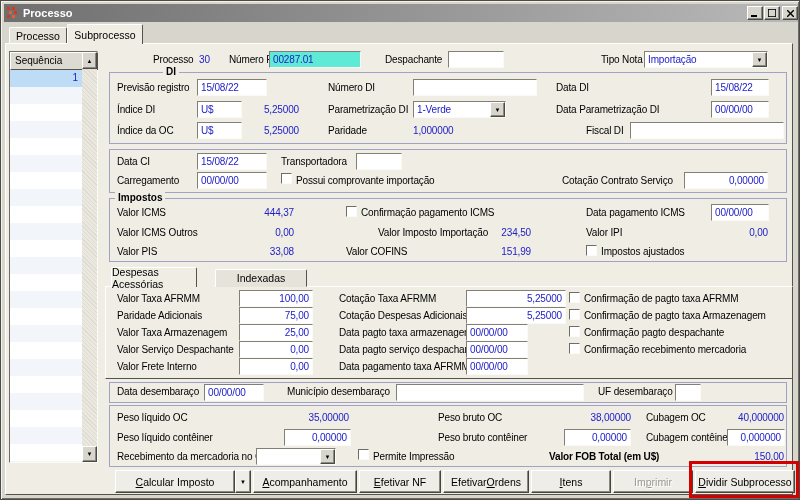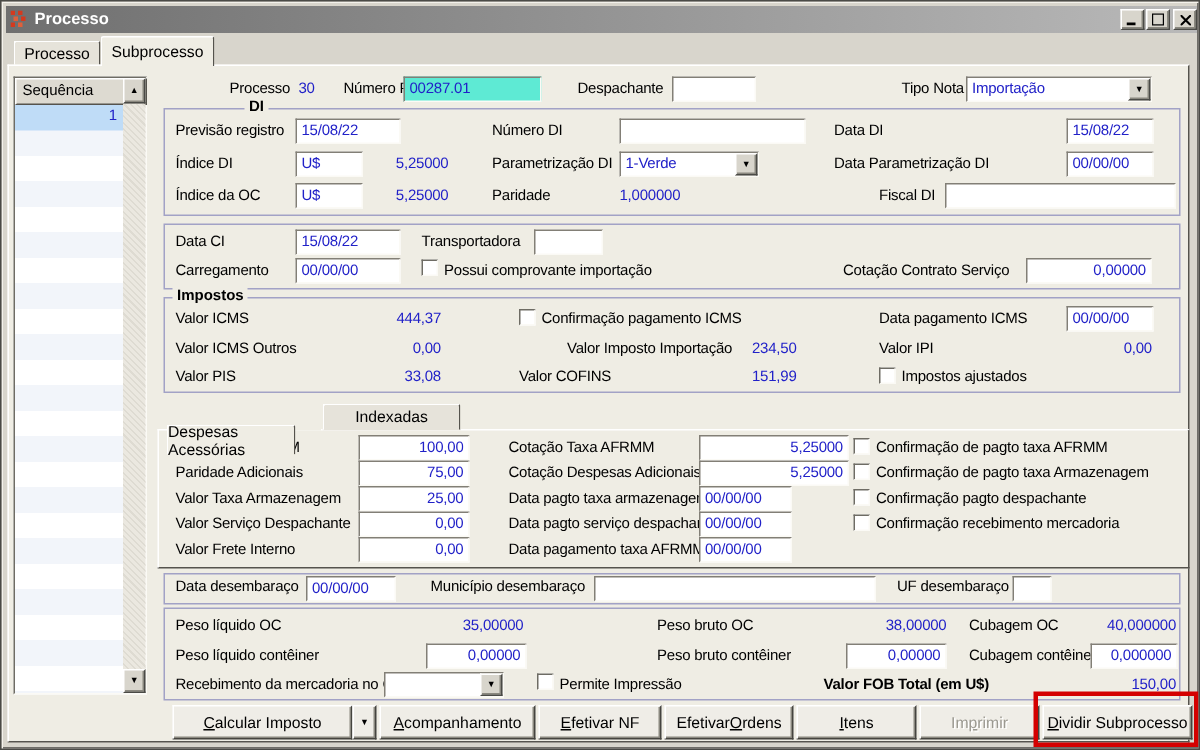--- a/index.html
+++ b/index.html
@@ -171,21 +171,21 @@
   <span class="lbl" style="left:585px;top:226px;">Valor IPI</span>
   <span class="val r" style="left:704px;top:226px;width:63px;">0,00</span>
   <span class="lbl" style="left:116px;top:245px;">Valor PIS</span>
   <span class="val r" style="left:230px;top:245px;width:63px;">33,08</span>
   <span class="lbl" style="left:345px;top:245px;">Valor COFINS</span>
   <span class="val r" style="left:467px;top:245px;width:63px;">151,99</span>
   <span class="cb" style="left:585px;top:244px;"></span>
   <span class="lbl" style="left:600px;top:245px;">Impostos ajustados</span>
 
   <div class="pagebg" style="left:104px;top:285px;width:688px;height:93px;border-color:#fff #55534d #55534d #fff;"></div>
-  <div class="tab act" style="left:110px;top:282px;width:86px;height:20px;border-bottom:none;">
+  <div class="tab act" style="left:110px;top:266px;width:86px;height:20px;border-bottom:none;">
     <span>Despesas Acessórias</span>
   </div>
   <div class="tab" style="left:214px;top:268px;width:92px;height:18px;">
     <span>Indexadas</span>
   </div>
   <div style="position:absolute;left:111px;top:284px;width:102px;height:2px;background:#EFEDE4;"></div>
 
   <span class="lbl" style="left:116px;top:292px;">Valor Taxa AFRMM</span>
   <input class="field num" style="left: 238px; top: 289px; width: 74px;" value="100,00">
   <span class="lbl" style="left:116px;top:309px;">Paridade Adicionais</span>

